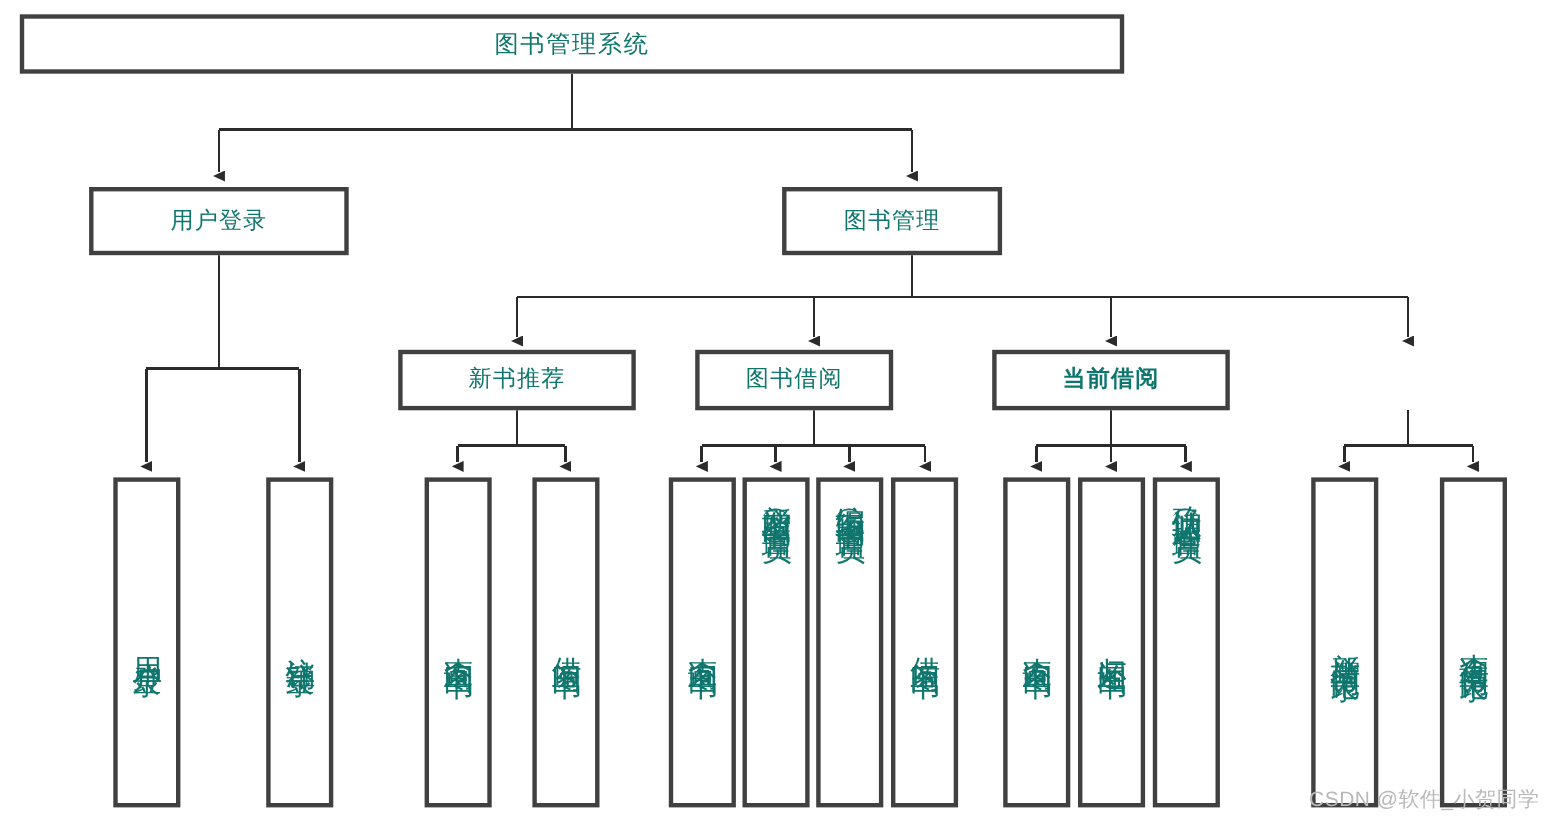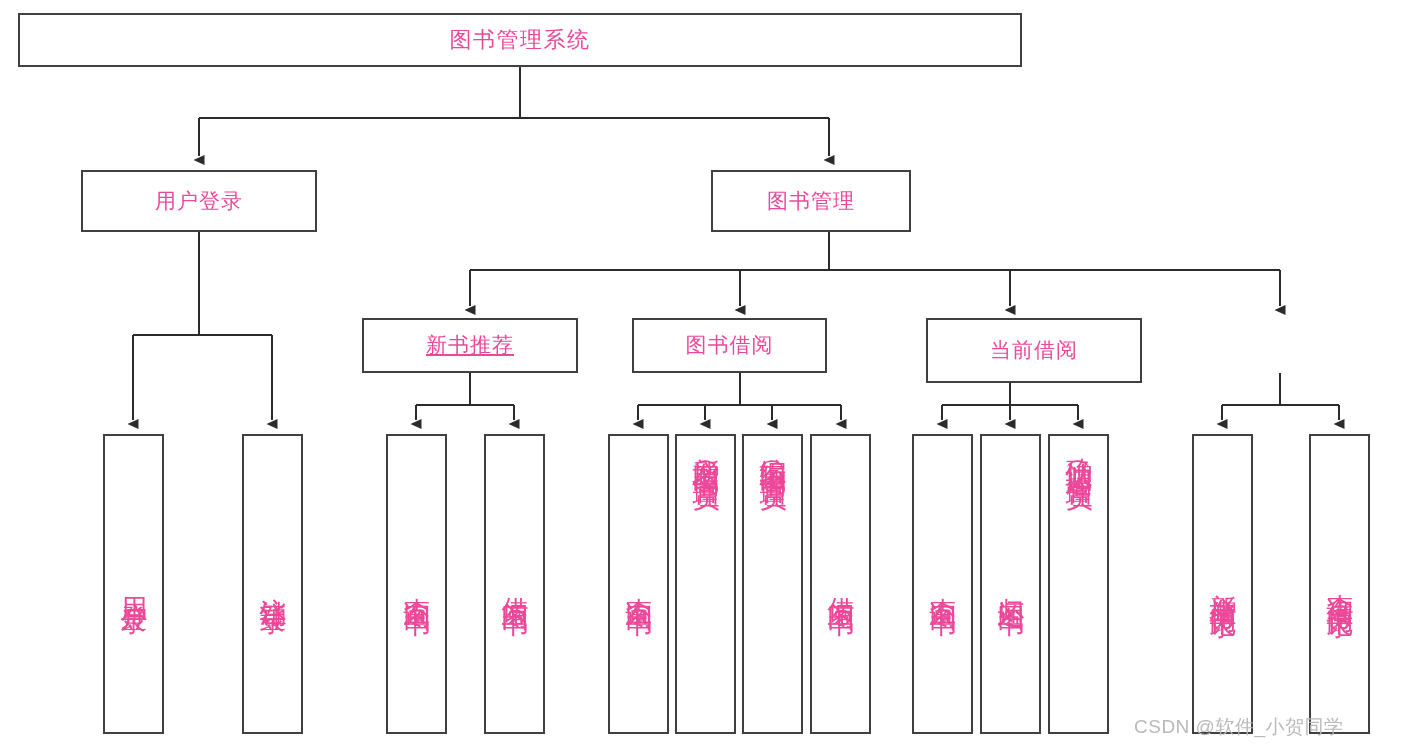--- a/index.html
+++ b/index.html
@@ -22,26 +22,26 @@
     position: absolute;
     left: 0;
     top: 0;
     width: 1405px;
     height: 747px;
     pointer-events: none;
   }
   .node {
     position: absolute;
     box-sizing: border-box;
-    border: 2px solid #404040;
+    border: 4px solid #404040;
     background: #ffffff;
     display: flex;
     align-items: center;
     justify-content: center;
-    color: #ec4899;
+    color: #0f766e;
   }
   .node .lbl {
     display: block;
     text-align: center;
     line-height: 1.15;
     white-space: nowrap;
   }
   
   .node.h .lbl {
     font-size: 21px;
@@ -139,27 +139,27 @@
     <span class="lbl">图书管理系统</span>
   </div>
 
   <div class="node h" style="left:81px; top:170px; width:236px; height:62px;">
     <span class="lbl">用户登录</span>
   </div>
   <div class="node h" style="left:711px; top:170px; width:200px; height:62px;">
     <span class="lbl">图书管理</span>
   </div>
 
-  <div class="node h" style="left:362px; top:318px; width:216px; height:55px;text-decoration:underline;">
+  <div class="node h" style="left:362px; top:318px; width:216px; height:55px;">
     <span class="lbl">新书推荐</span>
   </div>
-  <div class="node h" style="left:632px; top:318px; width:195px; height:55px;">
+  <div class="node h" style="left:632px; top:318px; width:180px; height:55px;">
     <span class="lbl">图书借阅</span>
   </div>
-  <div class="node h" style="left:926px; top:318px; width:216px; height:65px;">
+  <div class="node h" style="left:902px; top:318px; width:216px; height:55px;font-weight:bold;">
     <span class="lbl">当前借阅</span>
   </div>
 
   <div class="node v center" style="left:103px; top:434px; width:61px; height:300px;">
     <span class="lbl">用户登录</span>
   </div>
   <div class="node v center" style="left:242px; top:434px; width:61px; height:300px;">
     <span class="lbl">注销登录</span>
   </div>
 
@@ -193,15 +193,15 @@
     <span class="lbl">确认归还（管理员）</span>
   </div>
 
   <div class="node v center" style="left:1192px; top:434px; width:61px; height:300px;">
     <span class="lbl">新增借阅记录</span>
   </div>
   <div class="node v center" style="left:1309px; top:434px; width:61px; height:300px;">
     <span class="lbl">查询借阅记录</span>
   </div>
 
-  <div class="watermark" style="left:1134px; top:714px;">CSDN @软件_小贺同学</div>
+  <div class="watermark" style="left:1190px; top:714px;">CSDN @软件_小贺同学</div>
 
 </div>
 
 </body></html>

